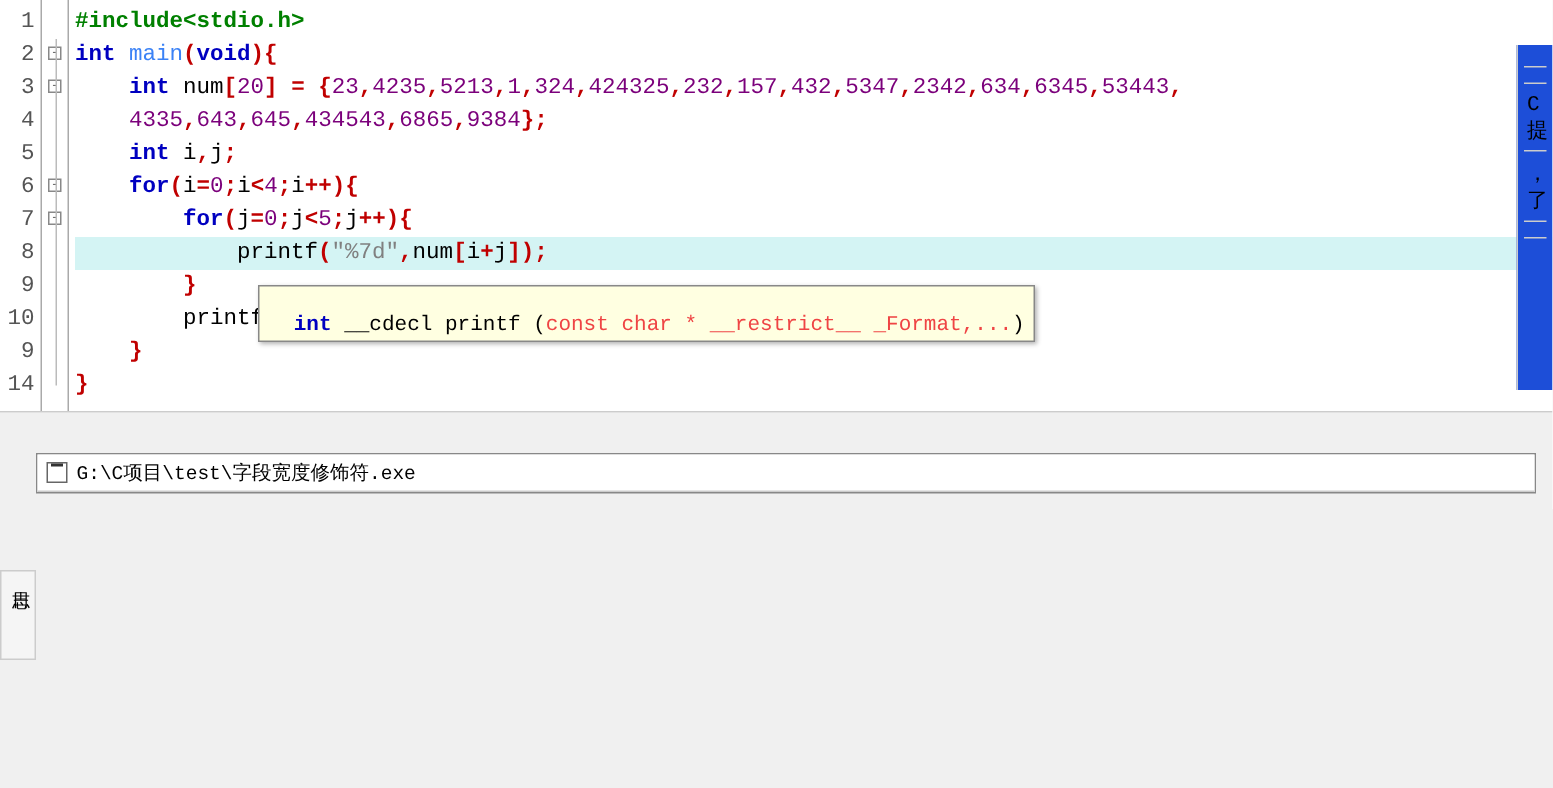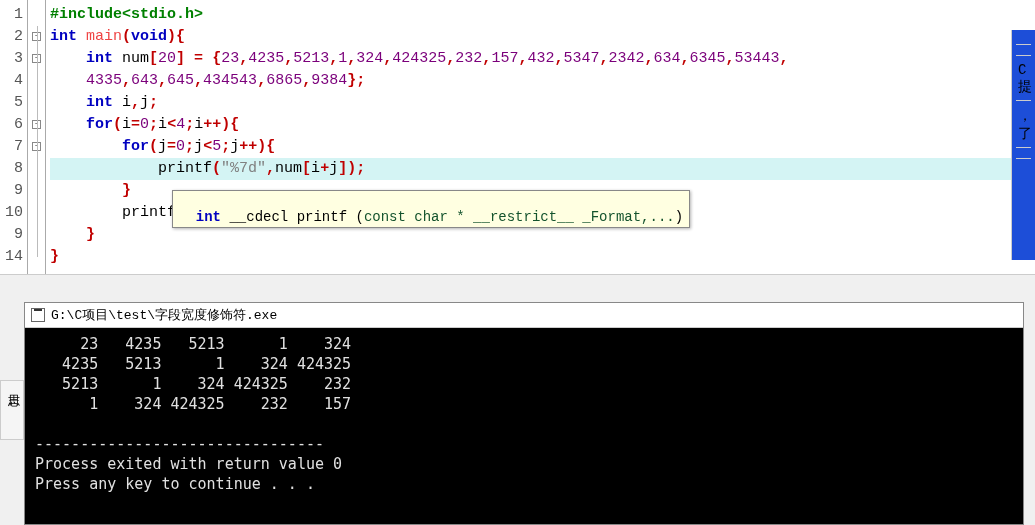--- a/index.html
+++ b/index.html
@@ -13,26 +13,26 @@
   .fold-line { position: absolute; left: 50%; top: 0; bottom: 0; width: 1px; background: #bbb; }
   .code { flex: 1; padding: 4px 0 0 4px; line-height: 22px; white-space: pre; background: #fff; position: relative; overflow: hidden; }
   .code-line { height: 22px; position: relative; }
   .hl { background: #d4f4f4; display: block; width: 100%; }
   
   .kw { color: #0000c0; font-weight: bold; }
   .brace { color: #c00000; font-weight: bold; }
   .num { color: #7b007b; }
   .str { color: #808080; }
   .prep { color: #008000; font-weight: bold; }
-  .fname { color: #ef4444; }
+  .fname { color: #3b82f6; }
   
   .tooltip { position: absolute; left: 172px; top: 190px; background: #ffffe1; border: 1px solid #888; padding: 2px 6px; font-size: 14px; white-space: pre; z-index: 10; box-shadow: 1px 1px 3px rgba(0,0,0,0.3); }
   .tt-kw { color: #0000c0; font-weight: bold; }
   .tt-name { color: #000; }
-  .tt-red { color: #14532d; }
+  .tt-red { color: #ef4444; }
   
   .sidebar { position: absolute; right: 0; top: 30px; width: 24px; height: 230px; background: #1d4ed8; border-left: 1px solid #ccc; padding: 4px; font-size: 14px; }
   .sidebar div { border-bottom: 1px solid #ccc; padding: 6px 0 4px 2px; }
   
   .left-tab { position: absolute; left: 0; top: 380px; width: 24px; height: 60px; background: #f5f5f5; border: 1px solid #ccc; writing-mode: vertical-rl; font-size: 12px; padding: 4px 2px; }
   
   .console-wrap { position: absolute; left: 24px; top: 302px; width: 1000px; background: #fff; border: 1px solid #888; }
   .console-title { background: #fff; border-bottom: 1px solid #ccc; padding: 3px 6px; font-size: 13px; display: flex; align-items: center; gap: 6px; }
   .console-icon { display: inline-block; width: 14px; height: 14px; border: 1px solid #666; background: #fff; position: relative; }
   .console-icon::after { content: ""; position: absolute; left: 2px; top: 0; width: 8px; height: 2px; background: #333; }
@@ -101,22 +101,13 @@
 
 <div class="left-tab">
   <span>日志</span>
 </div>
 
 <div class="console-wrap">
   <div class="console-title">
     <span class="console-icon"></span>
     <span>G:\C项目\test\字段宽度修饰符.exe</span>
   </div>
-  <div class="console" id="consoleout">     23   4235   5213      1    324
-   4235   5213      1    324 424325
-   5213      1    324 424325    232
-      1    324 424325    232    157
-
---------------------------------
-Process exited with return value 0
-Press any key to continue . . .
-</div>
 </div>
 
 </body></html>

